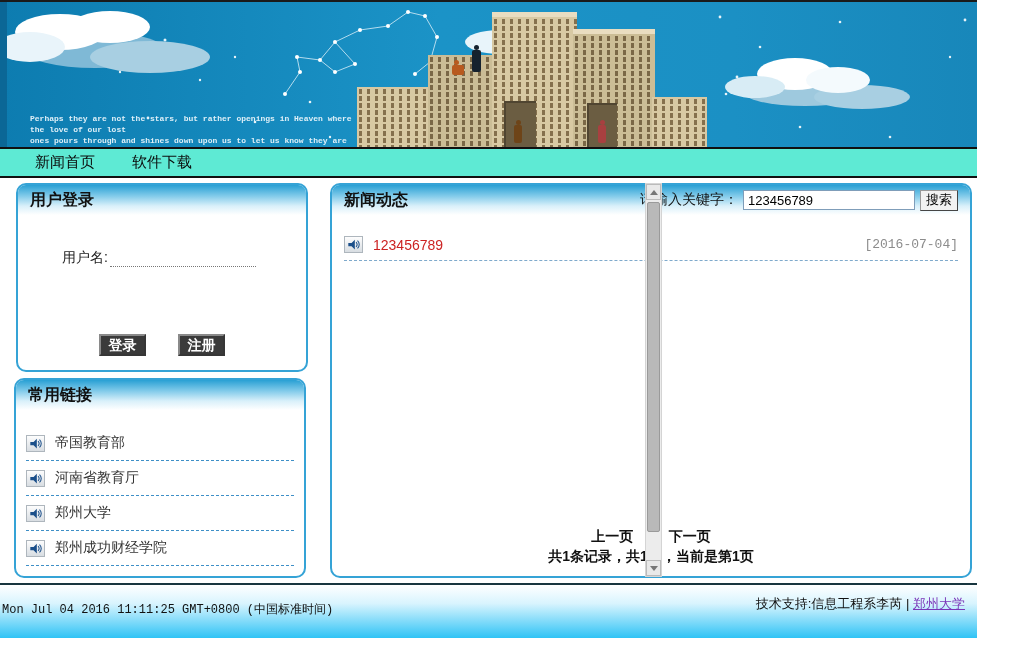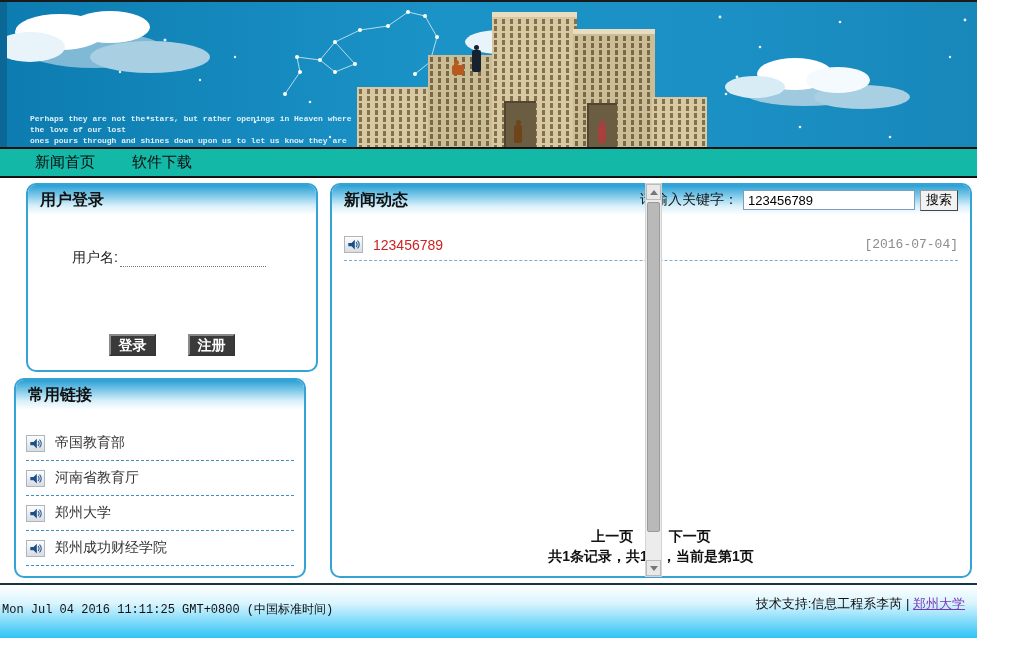--- a/index.html
+++ b/index.html
@@ -24,33 +24,33 @@
   .b-shade { background-color:#cbbd96;
     background-image:
       repeating-linear-gradient(to bottom, #cbbd96 0 2px, transparent 2px 7px),
       repeating-linear-gradient(to right, rgba(95,75,44,.75) 2px 5px, transparent 5px 10px); }
   .ledge { border-top:5px solid #e9ddc1; }
   .doorway { position:absolute; bottom:0; background:#6b5d42; box-shadow:inset 2px 2px 0 rgba(0,0,0,.25); }
   .person { position:absolute; border-radius:2px; }
   .person::before { content:""; position:absolute; top:-5px; left:20%; width:5px; height:5px; border-radius:50%; background:inherit; }
 
   
-  .nav { display:flex; align-items:center; height:31px; background:#14b8a6;
+  .nav { display:flex; align-items:center; height:31px; background:#5eead4;
          border-top:2px solid #101010; border-bottom:2px solid #101010; padding-left:35px; }
   .nav-item { color:#0b0b0b; font-size:15px; margin-right:37px; cursor:pointer; }
 
   
   .content { position:relative; width:100%; height:405px; background:#fff; }
 
   .panel { position:absolute; border:2px solid #35a3d6; border-radius:10px; background:#fff; overflow:hidden; }
   .panel-head { height:30px; display:flex; align-items:center; padding:0 12px;
                 background:linear-gradient(to bottom,#29a0d4 0%,#7ec9e9 35%,#d9f0fa 70%,#ffffff 100%); }
   .panel-title { font-size:16px; font-weight:bold; color:#111; }
 
-  #login-panel { left:26px; top:5px; width:292px; height:189px; }
+  #login-panel { left:16px; top:5px; width:292px; height:189px; }
   .form-row { position:relative; margin:28px 0 0 44px; height:24px; display:flex; align-items:flex-end; }
   .form-row:first-of-type { margin-top:34px; }
   .form-label { font-size:14px; color:#222; margin-right:2px; white-space:pre; }
   .line-input { width:146px; border:none; border-bottom:1px dotted #777; background:transparent; height:18px; font-size:13px; outline:none; }
   .btn-row { position:absolute; bottom:14px; left:0; width:100%; display:flex; justify-content:center; gap:32px; }
   .dark-btn { width:47px; height:22px; background:#3a3a3a; color:#fff; font-weight:bold; font-size:14px;
               border:2px outset #8a8a8a; cursor:pointer; line-height:16px; }
 
   #links-panel { left:14px; top:200px; width:292px; height:200px; }
   .link-row { display:flex; align-items:center; margin:0 10px; height:35px; border-bottom:1px dashed #3e8fc7; }

